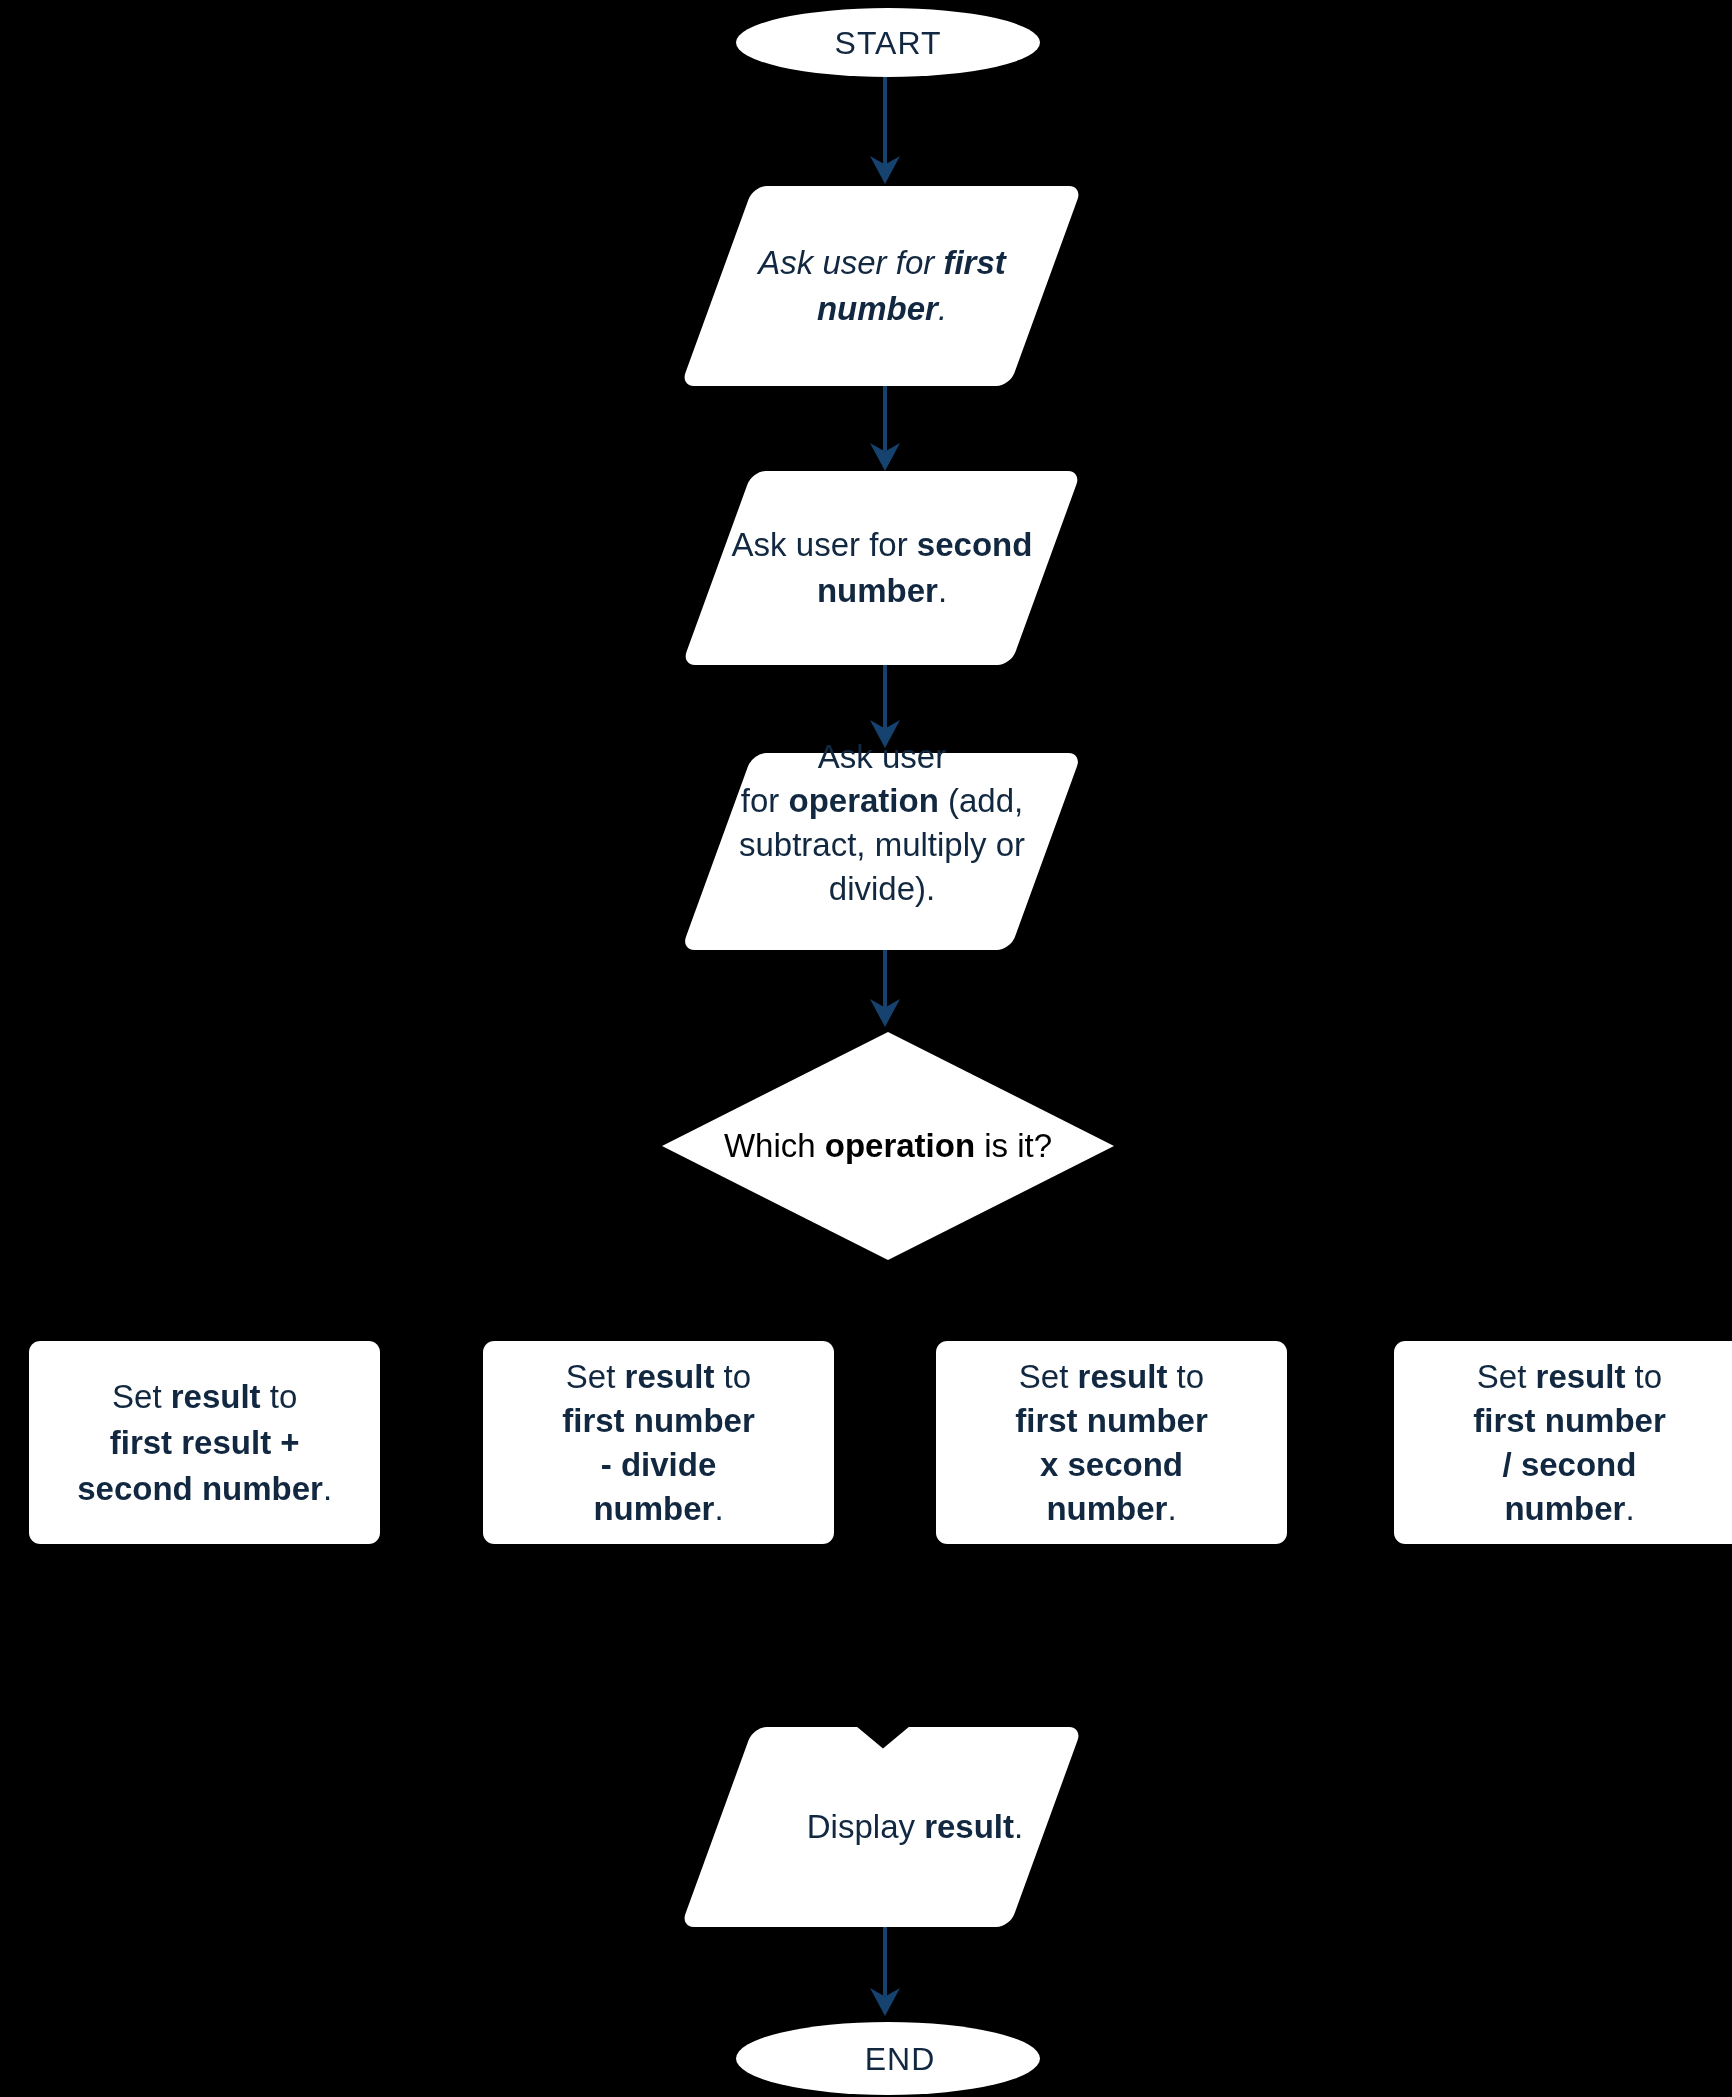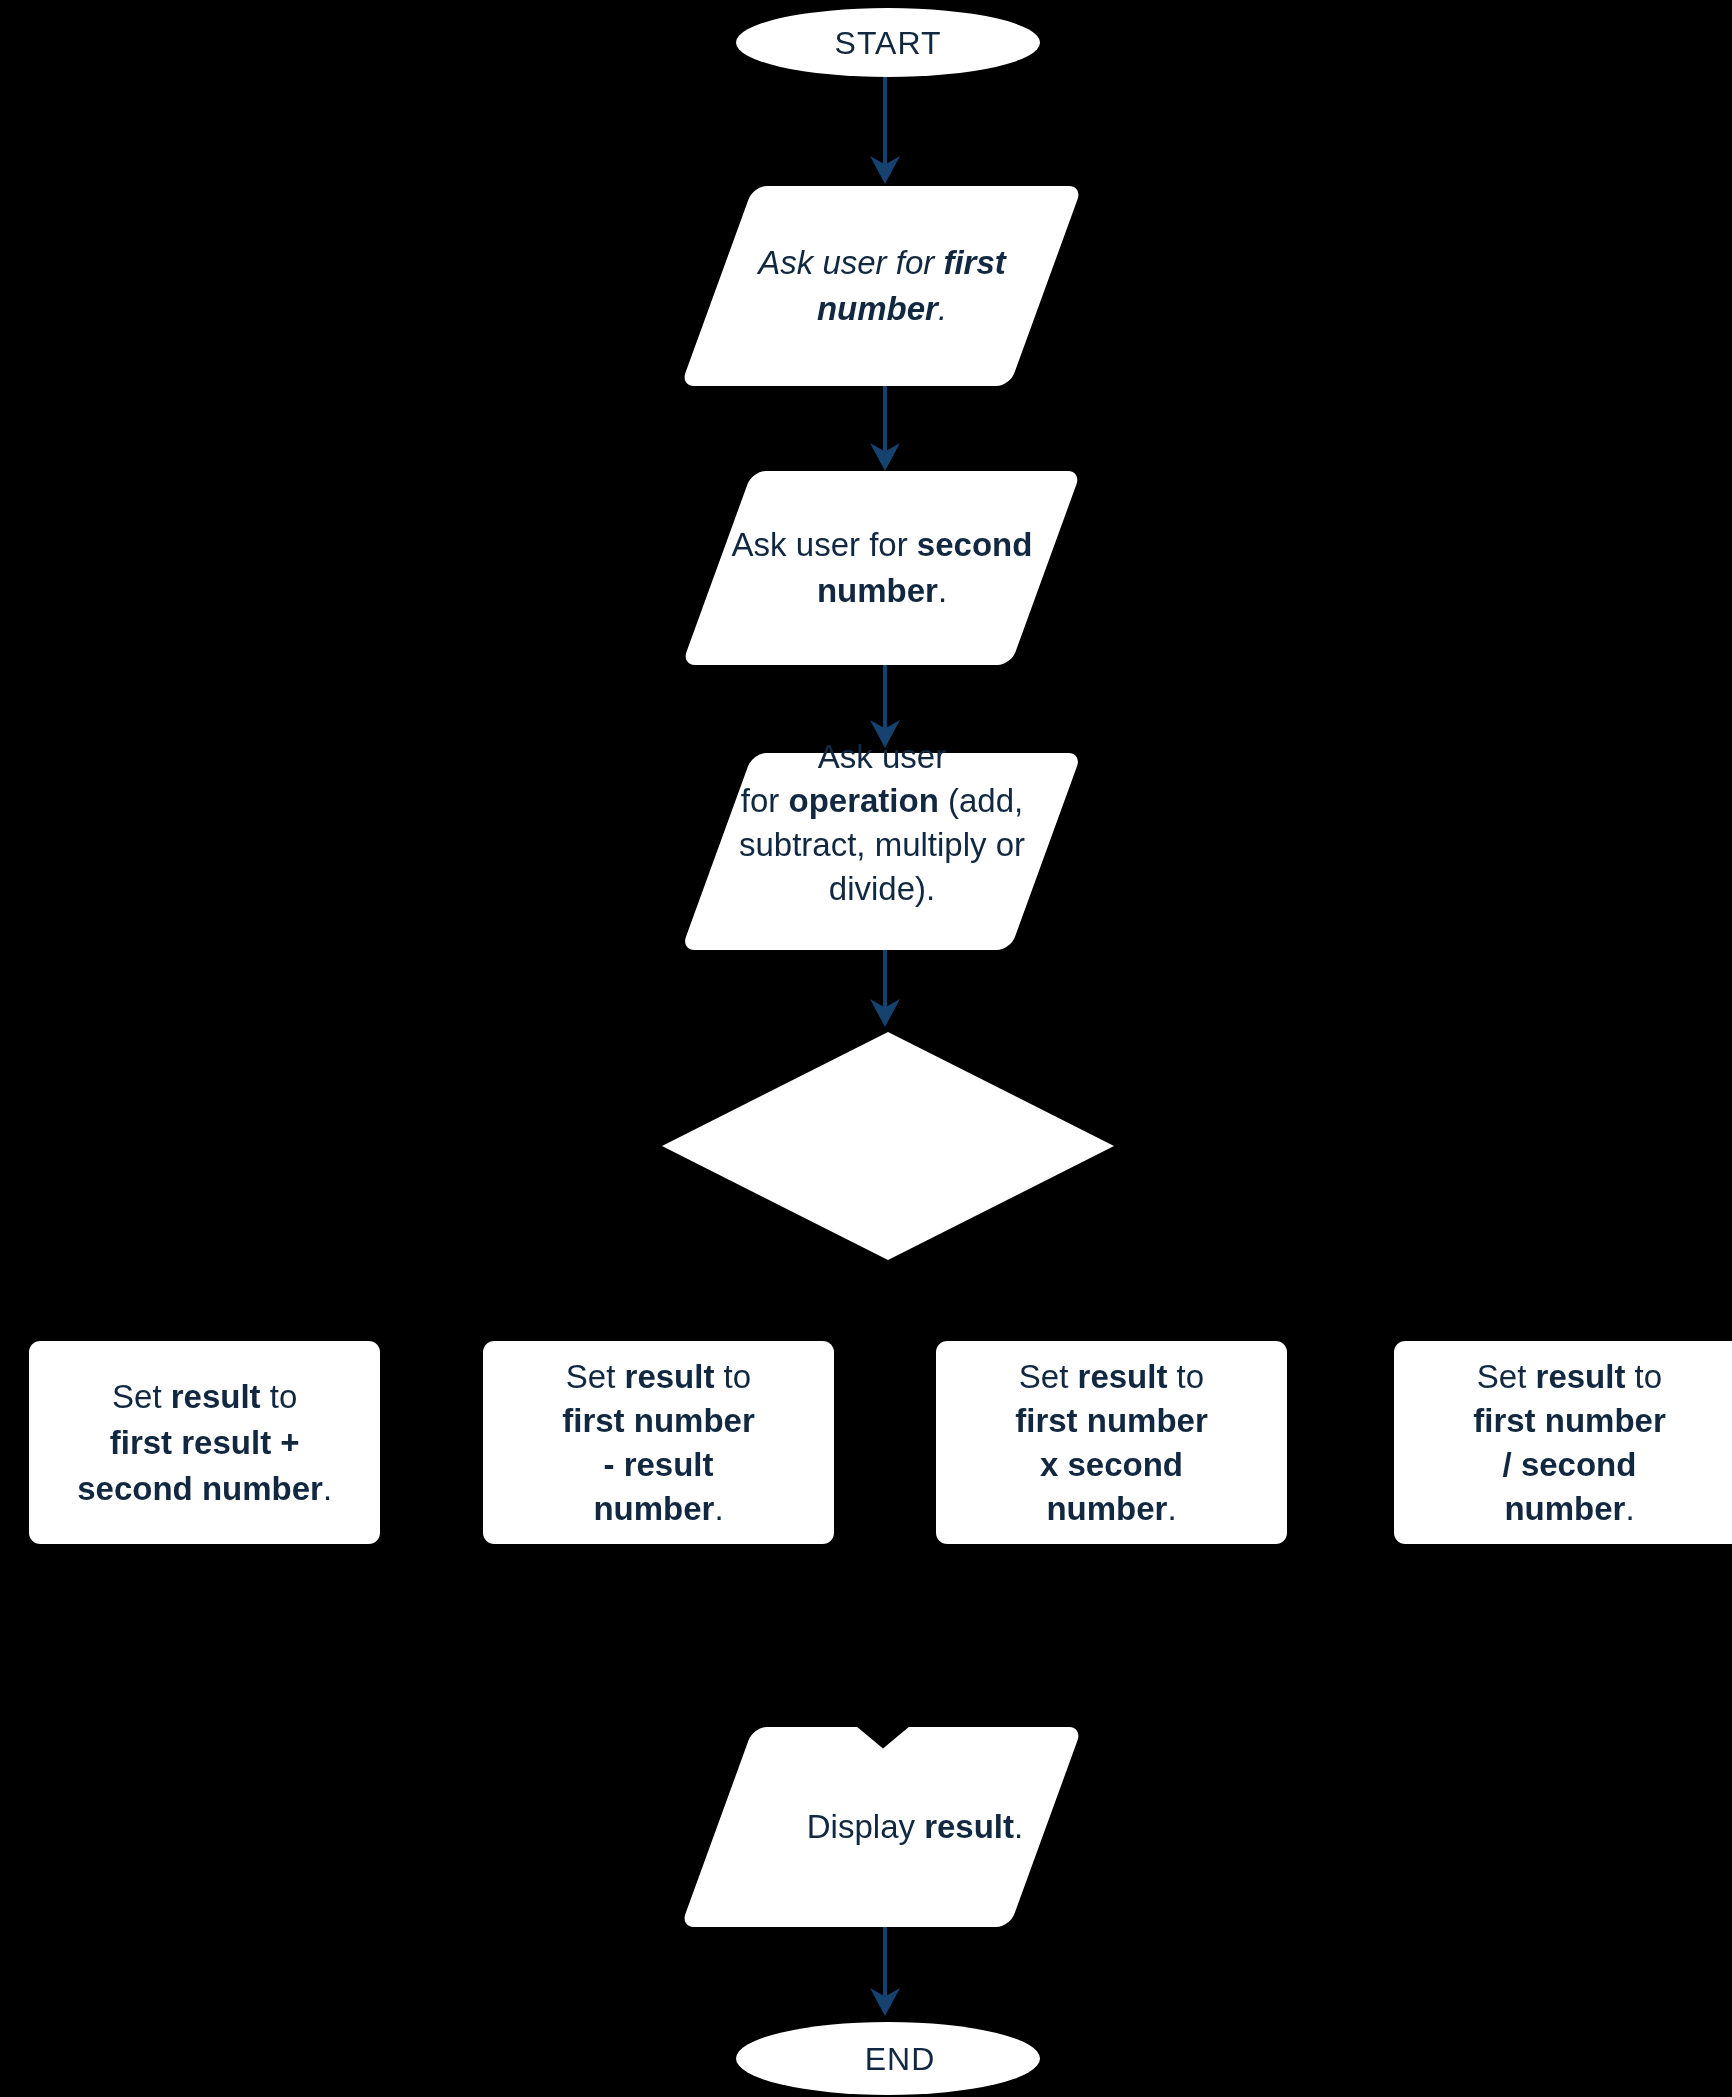--- a/index.html
+++ b/index.html
@@ -71,33 +71,36 @@
     <div class="ln"><span>Ask user</span></div>
     <div class="ln"><span>for </span><b>operation</b><span> (add,</span></div>
     <div class="ln"><span>subtract, multiply or</span></div>
     <div class="ln"><span>divide).</span></div>
   </div>
 
   <div class="arrow-line" style="left:863px;top:950px;height:59px;"></div>
   <div class="arrow-head" style="left:850px;top:999px;"></div>
 
   <div class="shape diamond" style="left:642px;top:1032px;width:452px;height:228px;"></div>
+  <div class="txt decision-txt" style="left:642px;top:1032px;width:452px;height:228px;">
+    <div class="ln"><span>Which </span><b>operation</b><span> is it?</span></div>
+  </div>
 
   <div class="shape pbox" style="left:9.2px;top:1341px;width:351px;height:203px;"></div>
   <div class="txt" style="left:9.2px;top:1341px;width:351px;height:203px;">
     <div class="ln"><span>Set </span><b>result</b><span> to</span></div>
     <div class="ln"><b>first result +</b></div>
     <div class="ln"><b>second number</b><span>.</span></div>
   </div>
 
   <div class="shape pbox" style="left:463px;top:1341px;width:351px;height:203px;"></div>
   <div class="txt" style="left:463px;top:1341px;width:351px;height:203px;line-height:44px;">
     <div class="ln"><span>Set </span><b>result</b><span> to</span></div>
     <div class="ln"><b>first number</b></div>
-    <div class="ln"><b>- result</b></div>
+    <div class="ln"><b>- divide</b></div>
     <div class="ln"><b>number</b><span>.</span></div>
   </div>
 
   <div class="shape pbox" style="left:916px;top:1341px;width:351px;height:203px;"></div>
   <div class="txt" style="left:916px;top:1341px;width:351px;height:203px;line-height:44px;">
     <div class="ln"><span>Set </span><b>result</b><span> to</span></div>
     <div class="ln"><b>first number</b></div>
     <div class="ln"><b>x second</b></div>
     <div class="ln"><b>number</b><span>.</span></div>
   </div>

